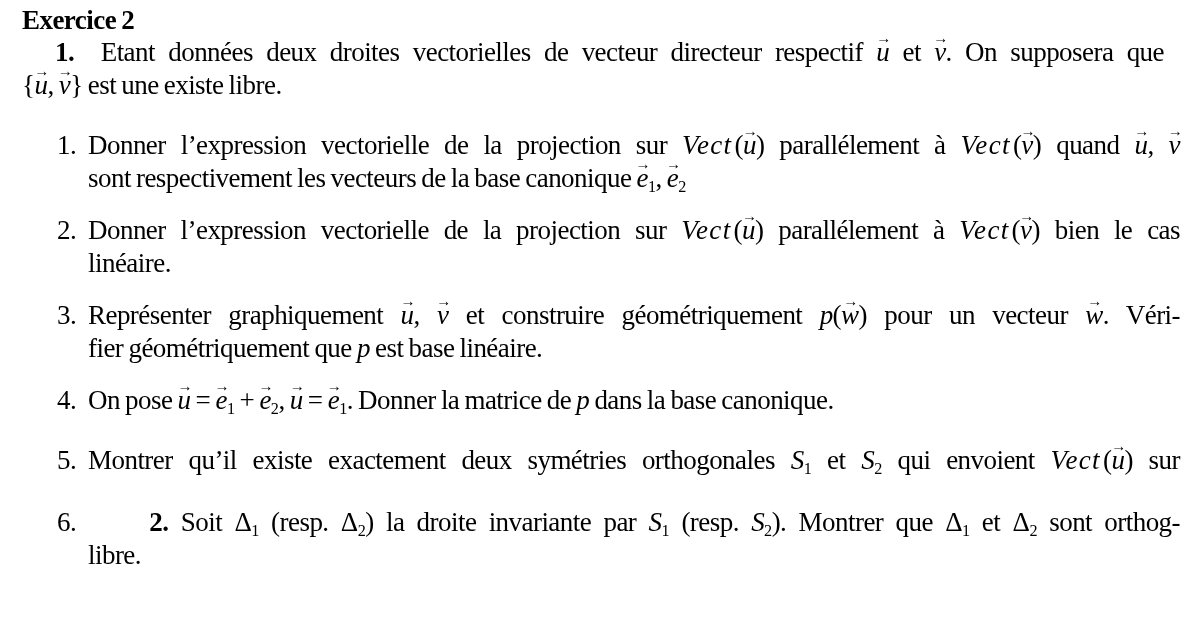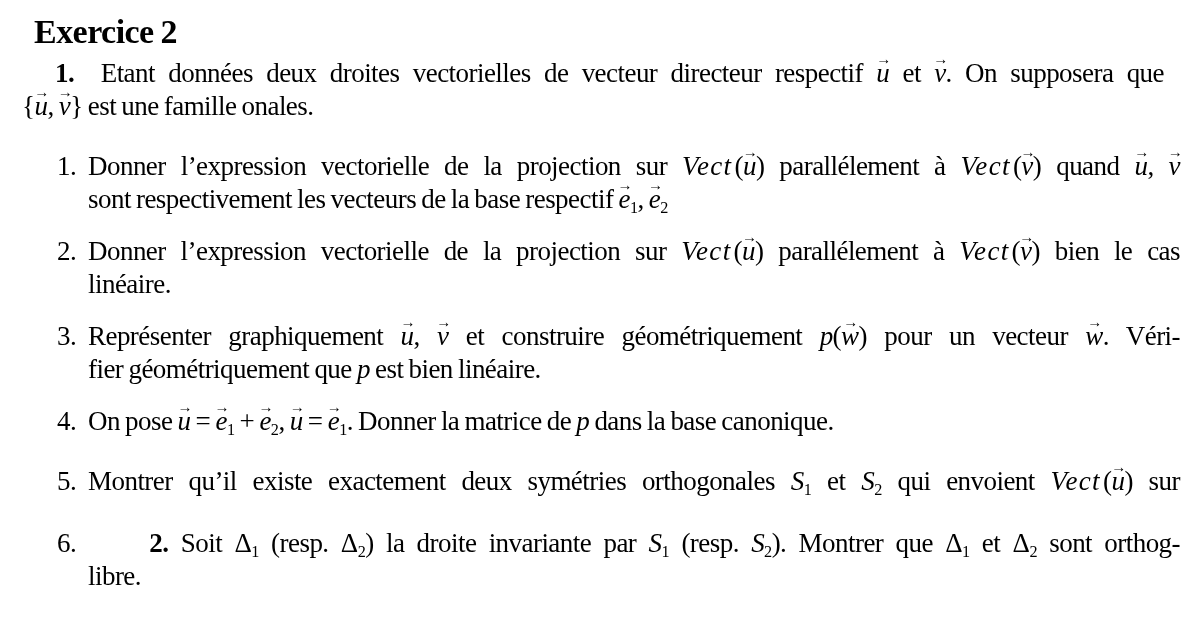--- a/index.html
+++ b/index.html
@@ -4,21 +4,21 @@
 <style>
   html,body{margin:0;padding:0;}
   body{
     width:1201px;height:619px;overflow:hidden;
     background:#ffffff;color:#000000;
     font-family:"Liberation Serif","DejaVu Serif",serif;
     font-size:27px;line-height:33px;
     letter-spacing:-0.02em;word-spacing:-0.04em;
   }
   .page{padding:7px 21px 0 22px;}
-  .heading{font-size:34px;font-weight:bold;margin:12px;line-height:26px;}
+  .heading{font-size:27px;font-weight:bold;margin:0;line-height:26px;}
   .intro{margin:3px 16px 0 0;}
   .line{line-height:33px;white-space:normal;}
   .line.just{text-align:justify;text-align-last:justify;}
   .line.indent{padding-left:33px;}
   .qlist{list-style:none;margin:27px 0 0 0;padding:0;}
   .qlist li{position:relative;margin:0 0 19px 0;padding-left:66px;}
   .qlist li:nth-child(4){margin-bottom:27px;}
   .qlist li:nth-child(5){margin-bottom:29px;}
   .qlist li:last-child{margin-bottom:0;}
   .num{position:absolute;left:35px;top:0;line-height:33px;}
@@ -36,42 +36,42 @@
   }
   .msub{font-size:0.6em;font-style:normal;line-height:0;vertical-align:-0.28em;}
 </style>
 </head>
 <body>
 
 <div class="page">
   <h1 class="heading">Exercice 2</h1>
   <div class="intro">
       <div class="line just indent"><span class="r-bold">1.</span><span class="r-plain">&nbsp; Etant données deux droites vectorielles de vecteur directeur respectif </span><span class="r-vec">u</span><span class="r-plain"> et </span><span class="r-vec">v</span><span class="r-plain">. On supposera que</span></div>
-      <div class="line"><span class="r-plain">{</span><span class="r-vec">u</span><span class="r-plain">, </span><span class="r-vec">v</span><span class="r-plain">} est une famille onales.</span></div>
+      <div class="line"><span class="r-plain">{</span><span class="r-vec">u</span><span class="r-plain">, </span><span class="r-vec">v</span><span class="r-plain">} est une existe libre.</span></div>
     </div>
   <ol class="qlist">
       <li>
         <span class="num">1.</span>
         <div class="item-body">
           <div class="line just"><span class="r-plain">Donner l’expression vectorielle de la projection sur </span><span class="r-mathword">Vect</span><span class="r-plain">(</span><span class="r-vec">u</span><span class="r-plain">) parallélement à </span><span class="r-mathword">Vect</span><span class="r-plain">(</span><span class="r-vec">v</span><span class="r-plain">) quand </span><span class="r-vec">u</span><span class="r-plain">, </span><span class="r-vec">v</span></div>
-          <div class="line"><span class="r-plain">sont respectivement les vecteurs de la base respectif </span><span class="r-vec">e</span><sub class="msub">1</sub><span class="r-plain">, </span><span class="r-vec">e</span><sub class="msub">2</sub></div>
+          <div class="line"><span class="r-plain">sont respectivement les vecteurs de la base canonique </span><span class="r-vec">e</span><sub class="msub">1</sub><span class="r-plain">, </span><span class="r-vec">e</span><sub class="msub">2</sub></div>
         </div>
       </li>
       <li>
         <span class="num">2.</span>
         <div class="item-body">
           <div class="line just"><span class="r-plain">Donner l’expression vectorielle de la projection sur </span><span class="r-mathword">Vect</span><span class="r-plain">(</span><span class="r-vec">u</span><span class="r-plain">) parallélement à </span><span class="r-mathword">Vect</span><span class="r-plain">(</span><span class="r-vec">v</span><span class="r-plain">) bien le cas</span></div>
           <div class="line"><span class="r-plain">linéaire.</span></div>
         </div>
       </li>
       <li>
         <span class="num">3.</span>
         <div class="item-body">
           <div class="line just"><span class="r-plain">Représenter graphiquement </span><span class="r-vec">u</span><span class="r-plain">, </span><span class="r-vec">v</span><span class="r-plain"> et construire géométriquement </span><span class="r-italic">p</span><span class="r-plain">(</span><span class="r-vec">w</span><span class="r-plain">) pour un vecteur </span><span class="r-vec">w</span><span class="r-plain">. Véri-</span></div>
-          <div class="line"><span class="r-plain">fier géométriquement que </span><span class="r-italic">p</span><span class="r-plain"> est bien linéaire.</span></div>
+          <div class="line"><span class="r-plain">fier géométriquement que </span><span class="r-italic">p</span><span class="r-plain"> est base linéaire.</span></div>
         </div>
       </li>
       <li>
         <span class="num">4.</span>
         <div class="item-body">
           <div class="line"><span class="r-plain">On pose </span><span class="r-vec">u</span><span class="r-plain"> = </span><span class="r-vec">e</span><sub class="msub">1</sub><span class="r-plain"> + </span><span class="r-vec">e</span><sub class="msub">2</sub><span class="r-plain">, </span><span class="r-vec">u</span><span class="r-plain"> = </span><span class="r-vec">e</span><sub class="msub">1</sub><span class="r-plain">. Donner la matrice de </span><span class="r-italic">p</span><span class="r-plain"> dans la base canonique.</span></div>
         </div>
       </li>
       <li>
         <span class="num">5.</span>

